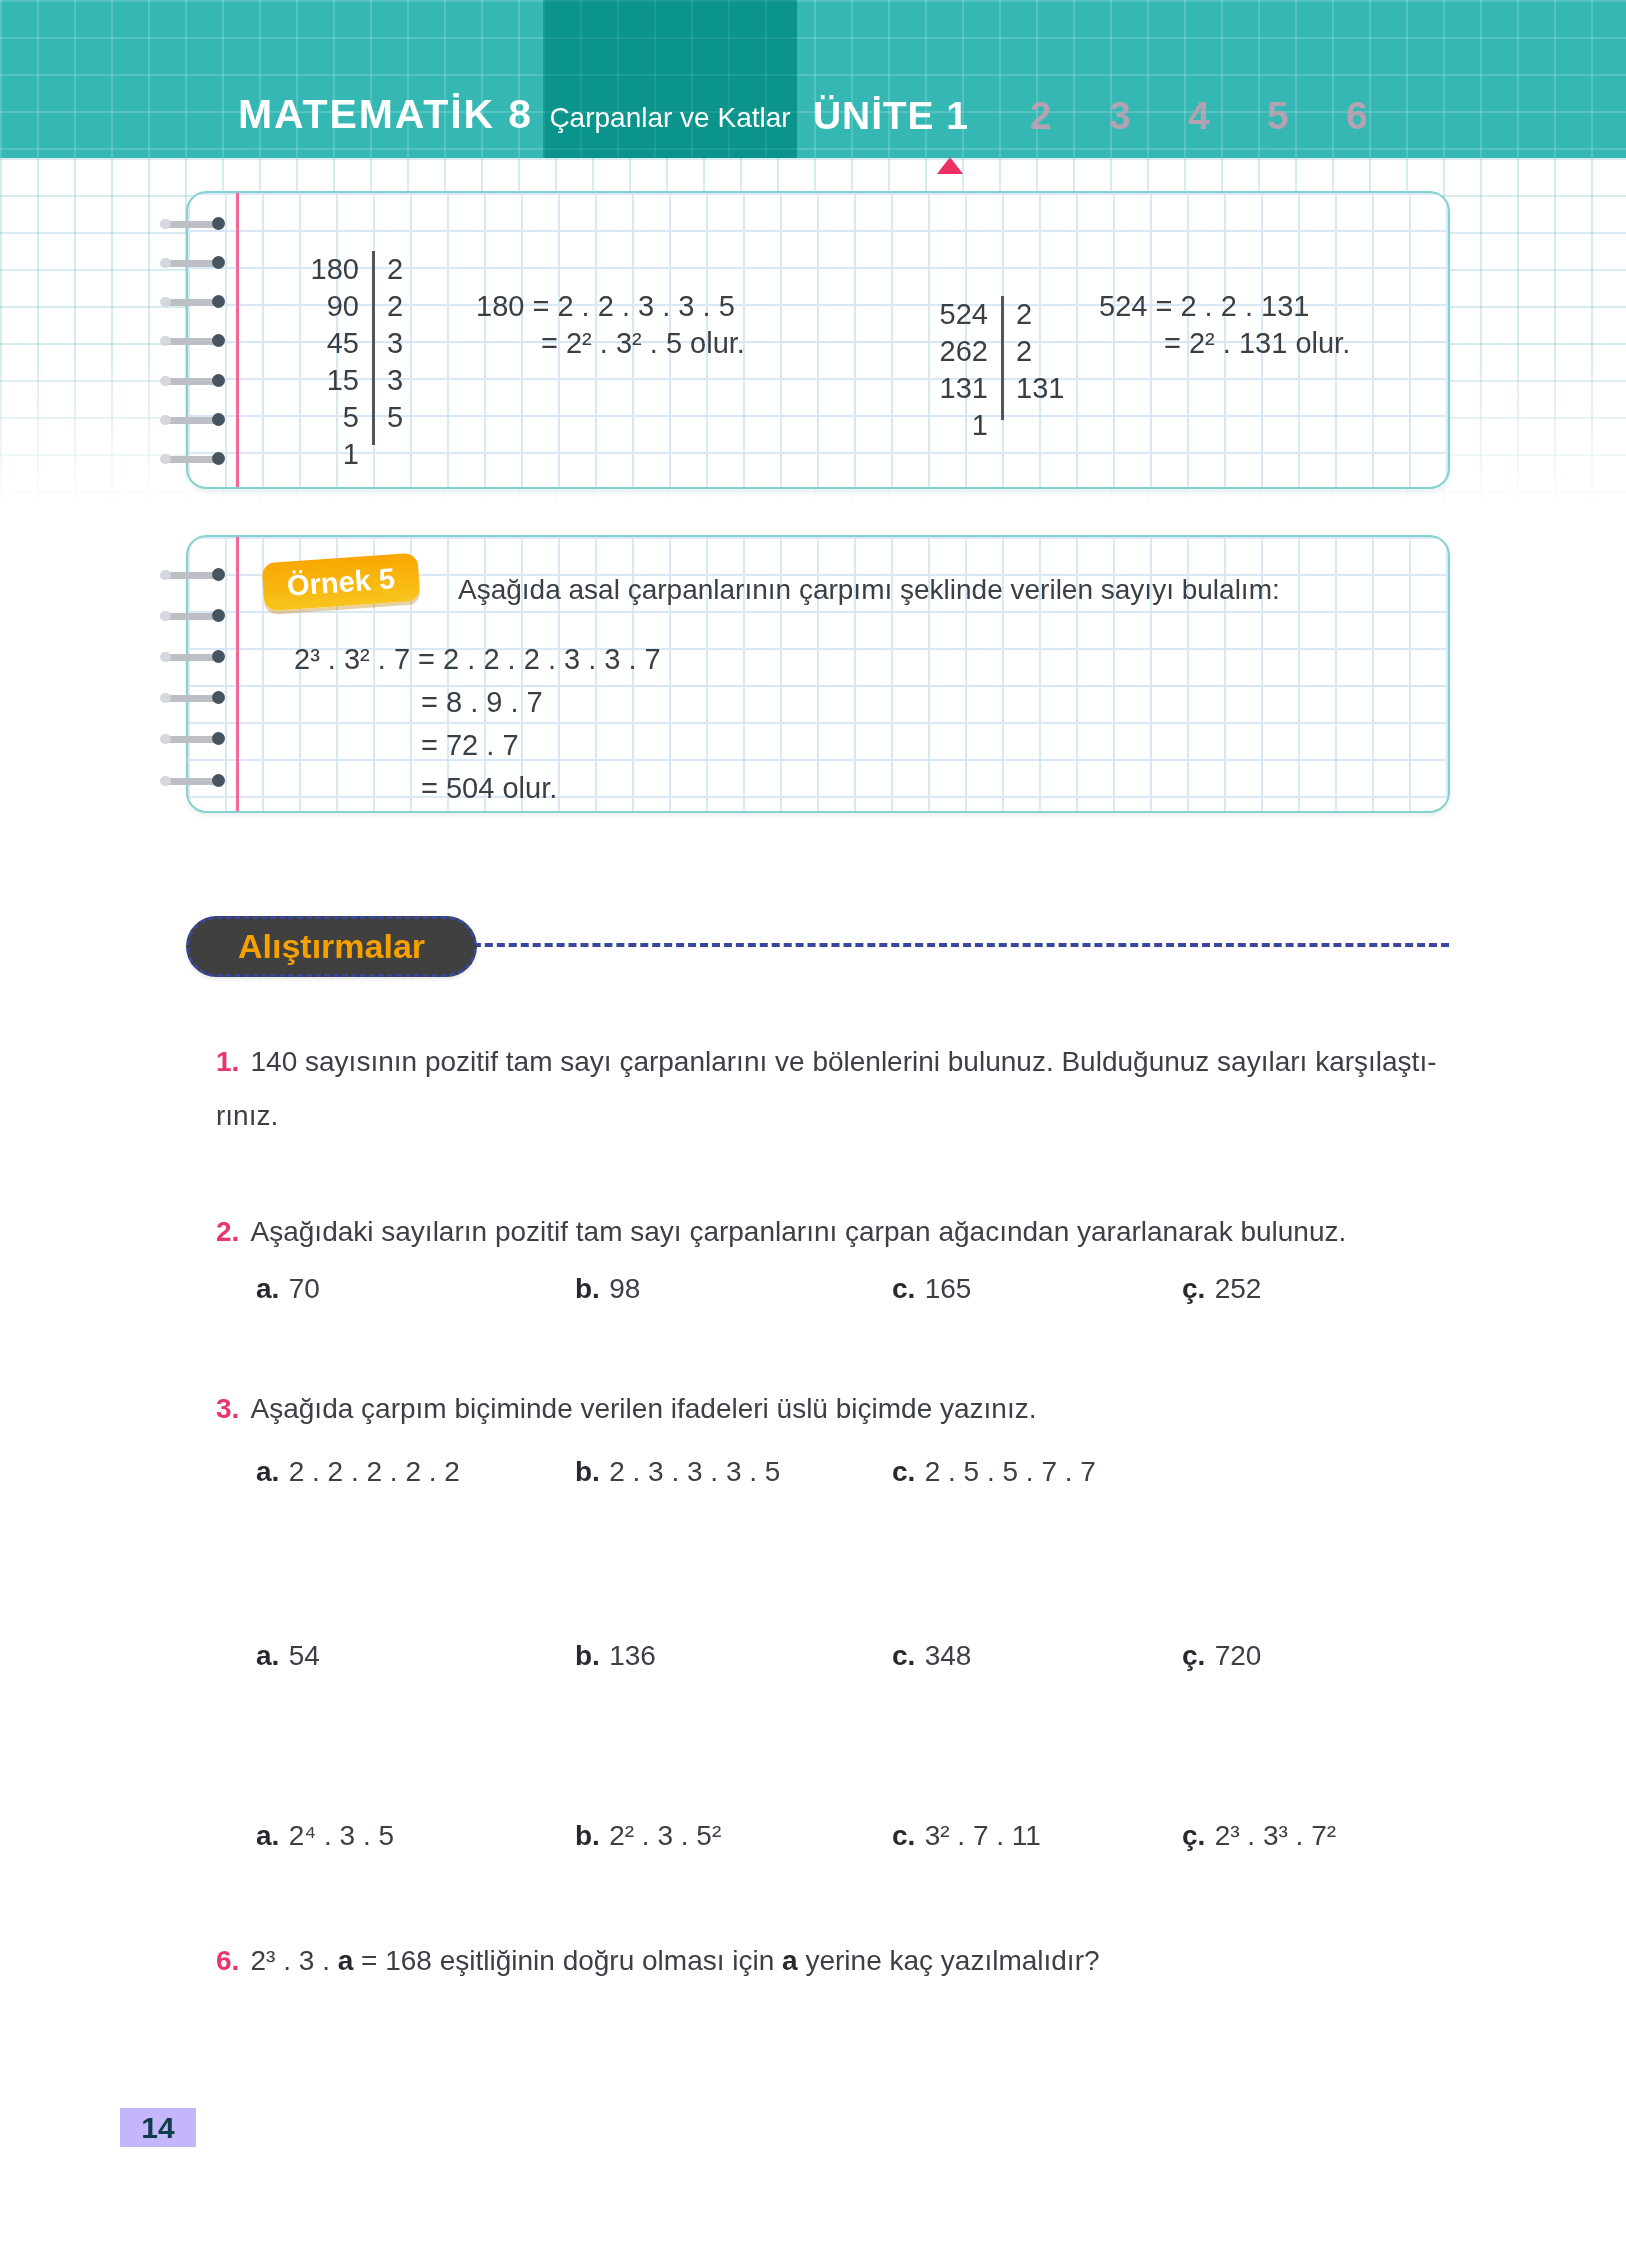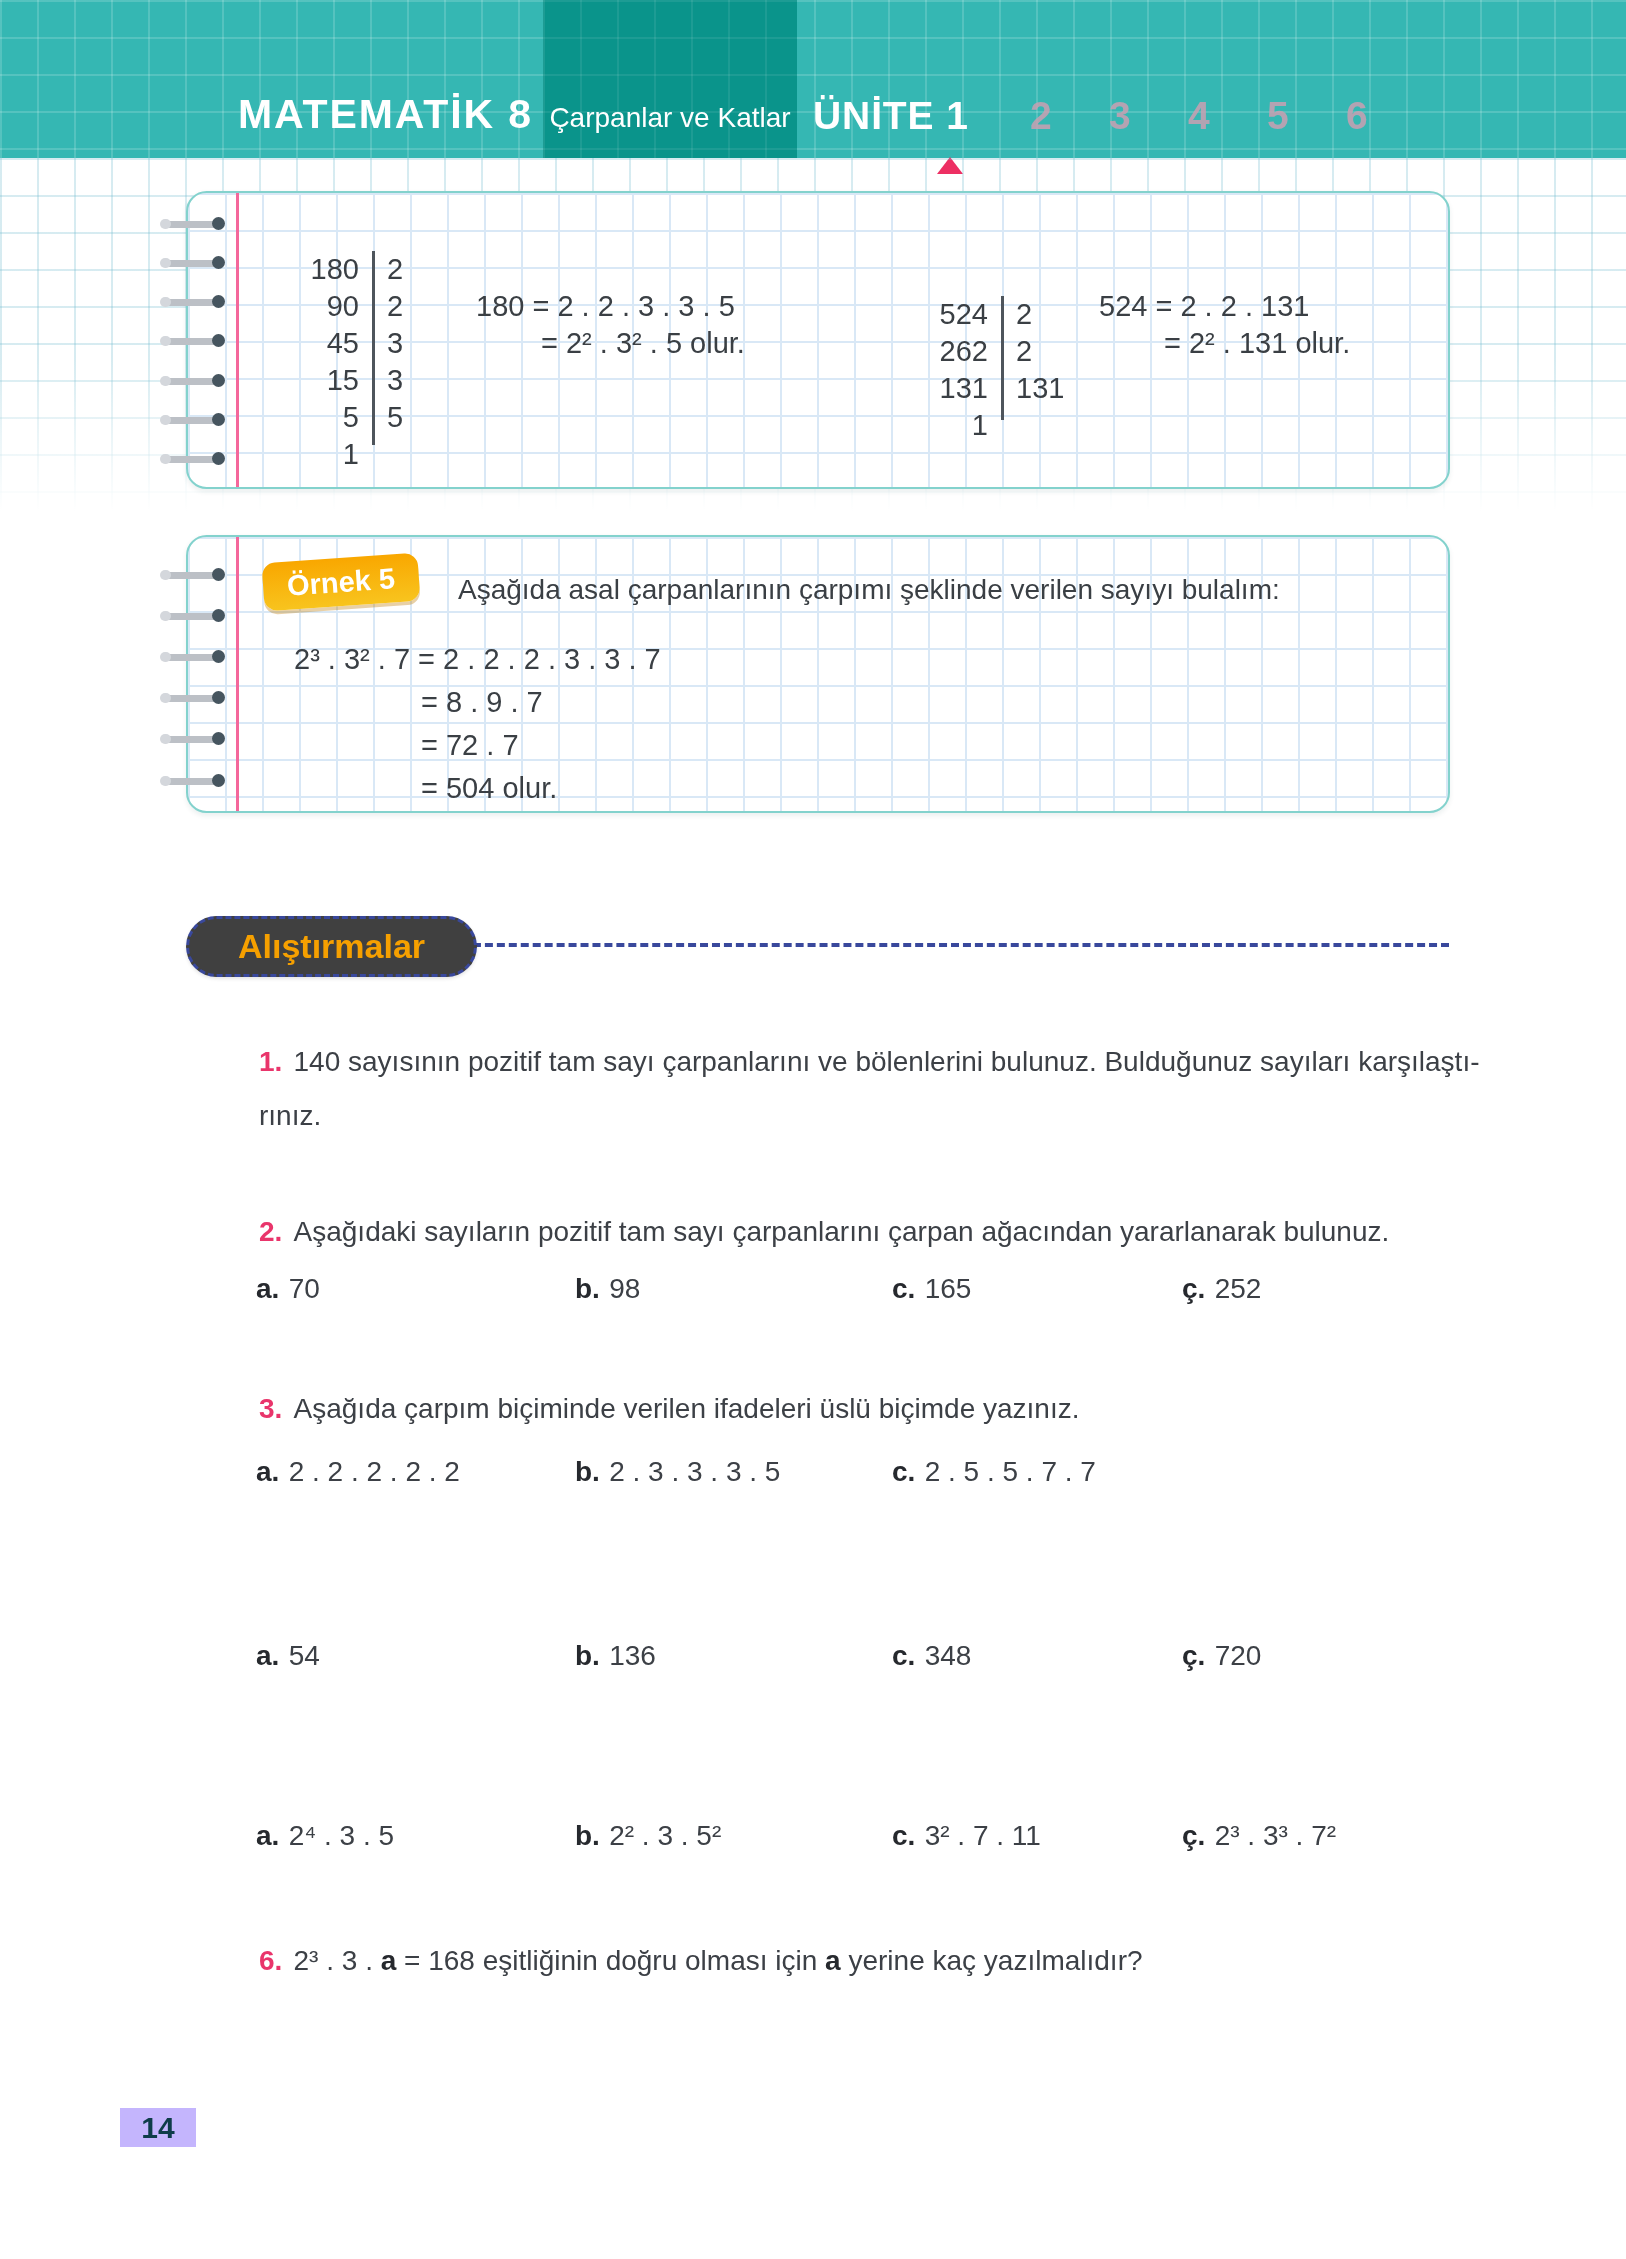--- a/index.html
+++ b/index.html
@@ -113,21 +113,21 @@
   .alis-line { position:absolute; left:275px; top:27px; width:988px; border-top:4.7px dashed #39489c; }
   .alis-badge {
     position:absolute; left:0; top:0; width:291px; height:61px;
     background:#404040; border:3.7px dashed #39489c; border-radius:32px;
     display:flex; align-items:center; justify-content:center;
     box-shadow:0 1.9px 3.7px rgba(0,0,0,0.10);
   }
   .alis-badge span { color:#f6a000; font-size:34px; font-weight:bold; }
 
   
-  .ex { position:absolute; left:216px; font-size:28px; color:#3c4046;margin-left:43px; }
+  .ex { position:absolute; left:216px; font-size:28px; color:#3c4046; }
   .ex div { white-space:nowrap; }
   .ex .num { color:#e9356b; font-weight:bold; margin-right:11.2px; }
   .ex1pos { line-height:54px; }
   .optrow { position:absolute; left:0; width:1627px; font-size:28px; color:#3c4046; }
   .opt { position:absolute; white-space:nowrap; }
   .opt b { color:#26292e; margin-right:9.3px; }
   .o1{left:256px;} .o2{left:575px;} .o3{left:892px;} .o4{left:1182px;}
   .bold-a { font-weight:bold; color:#26292e; }
 
   

